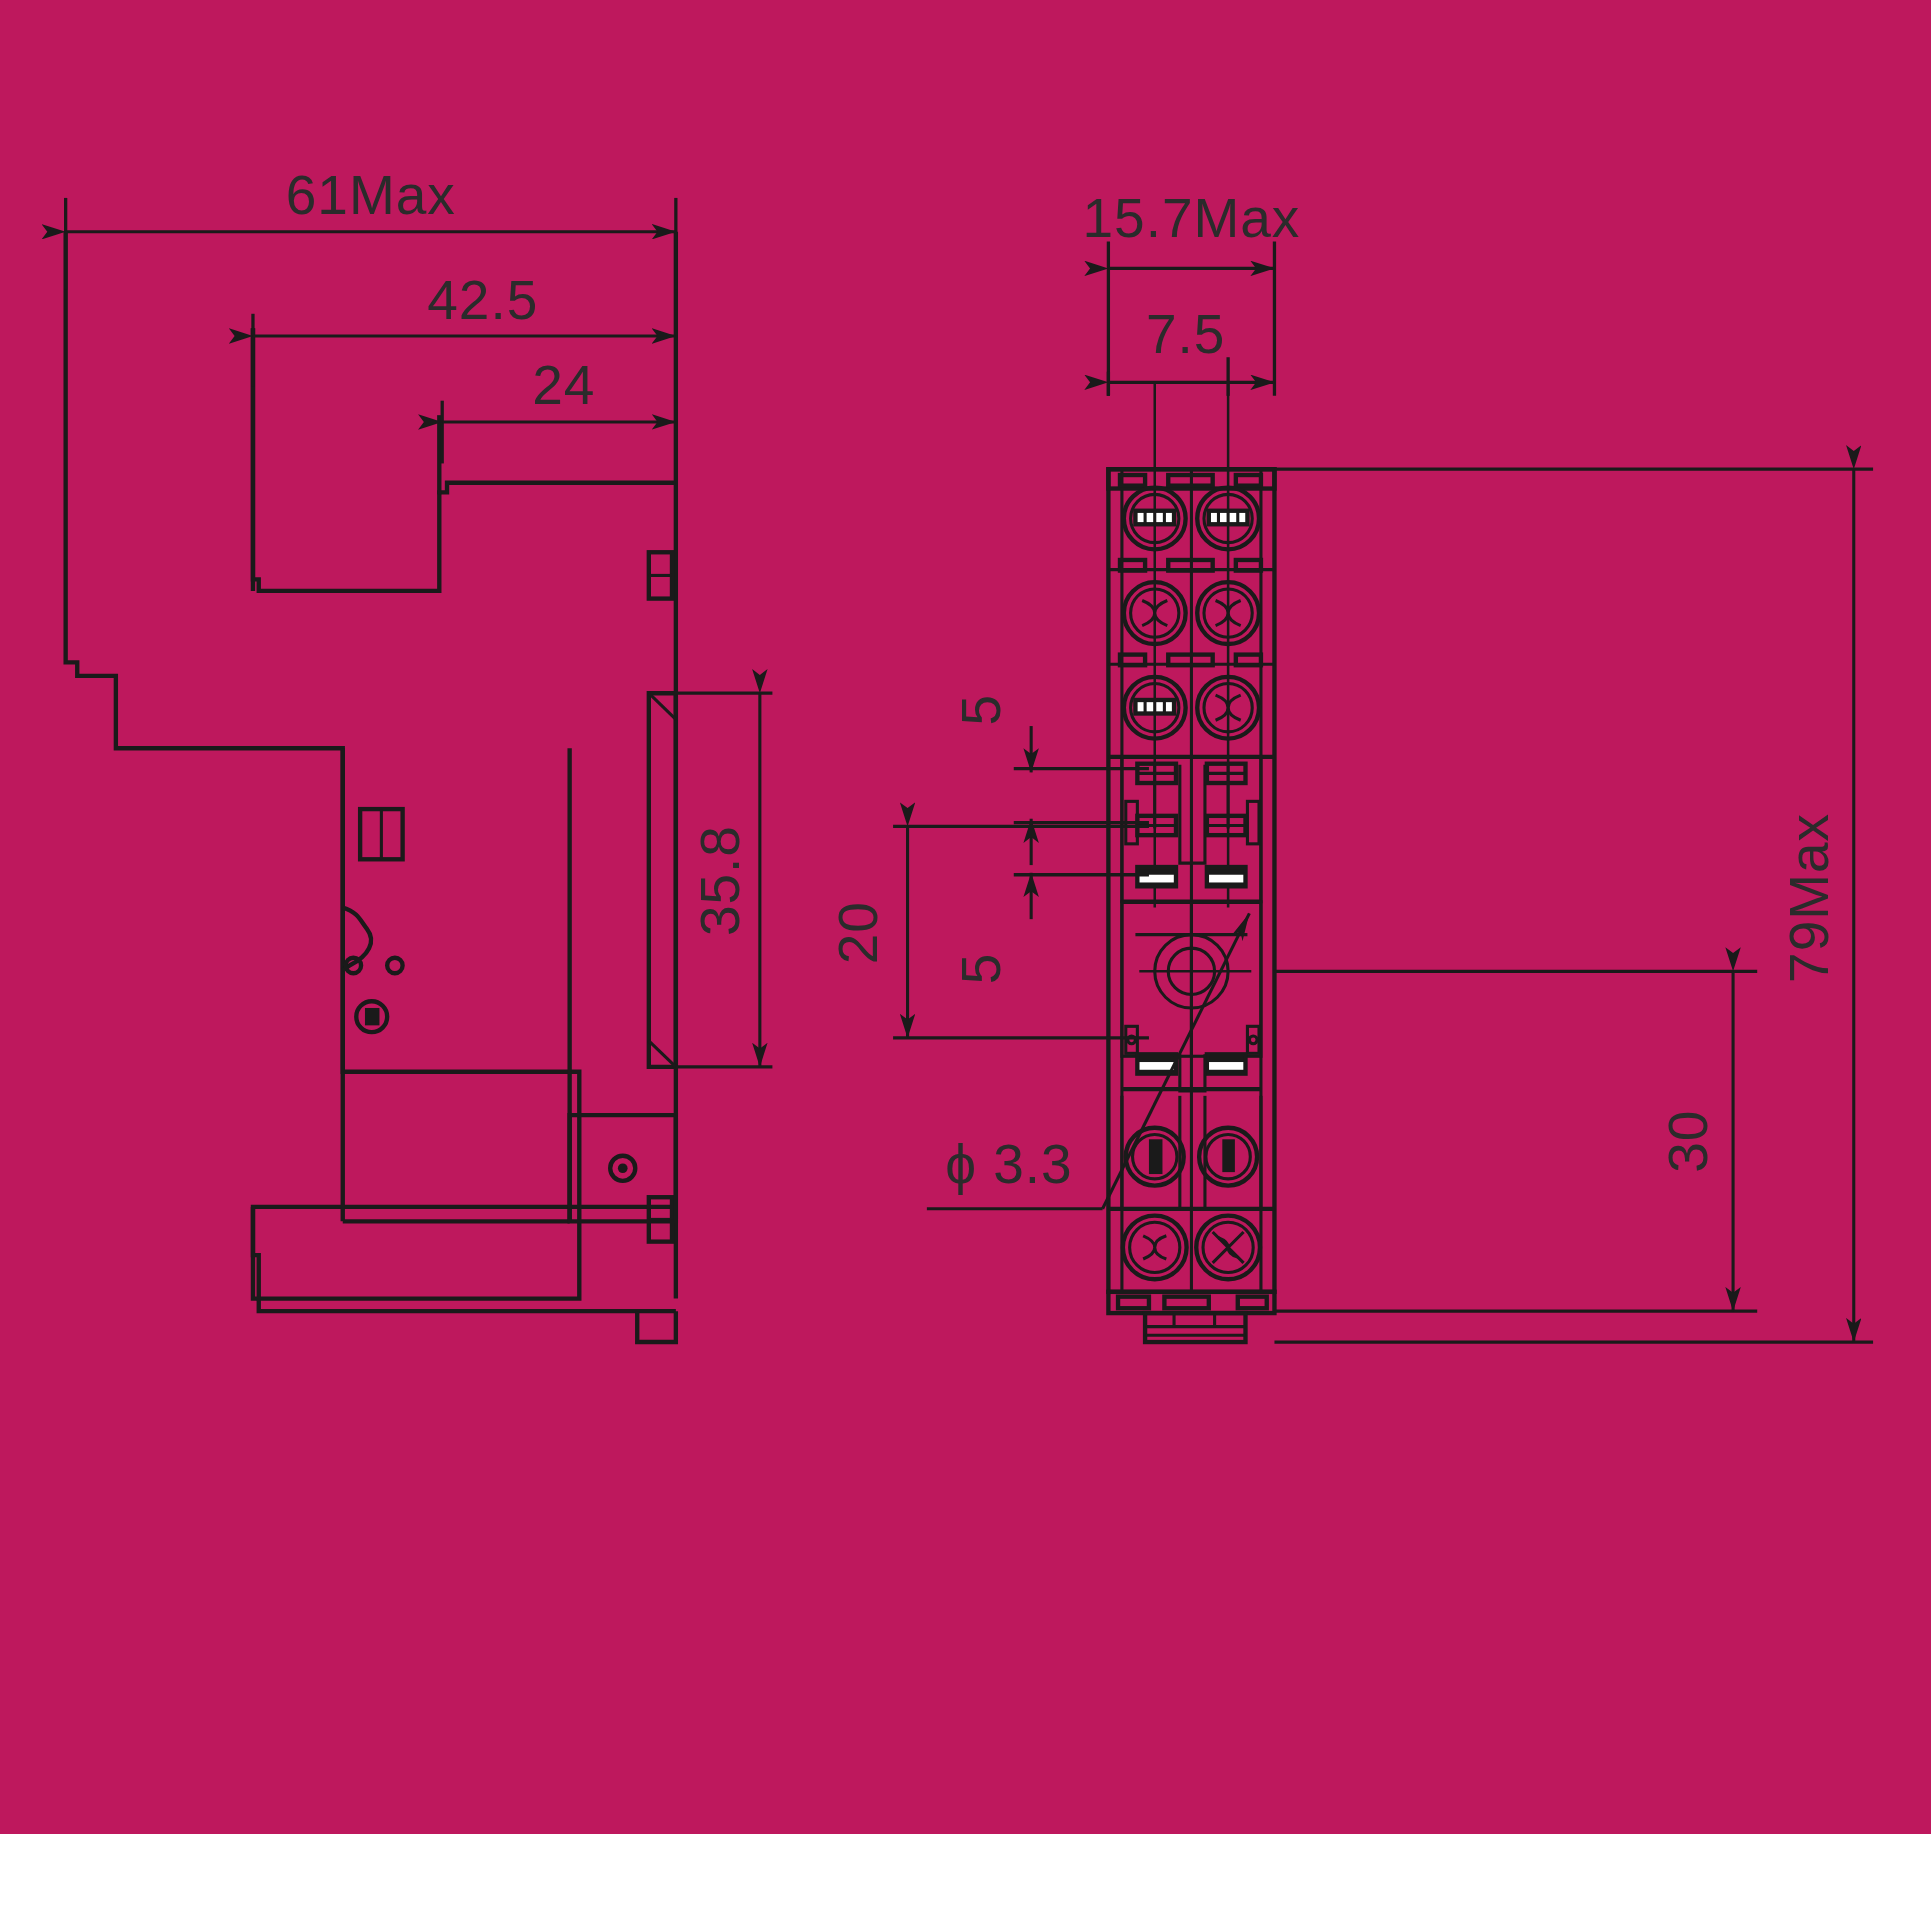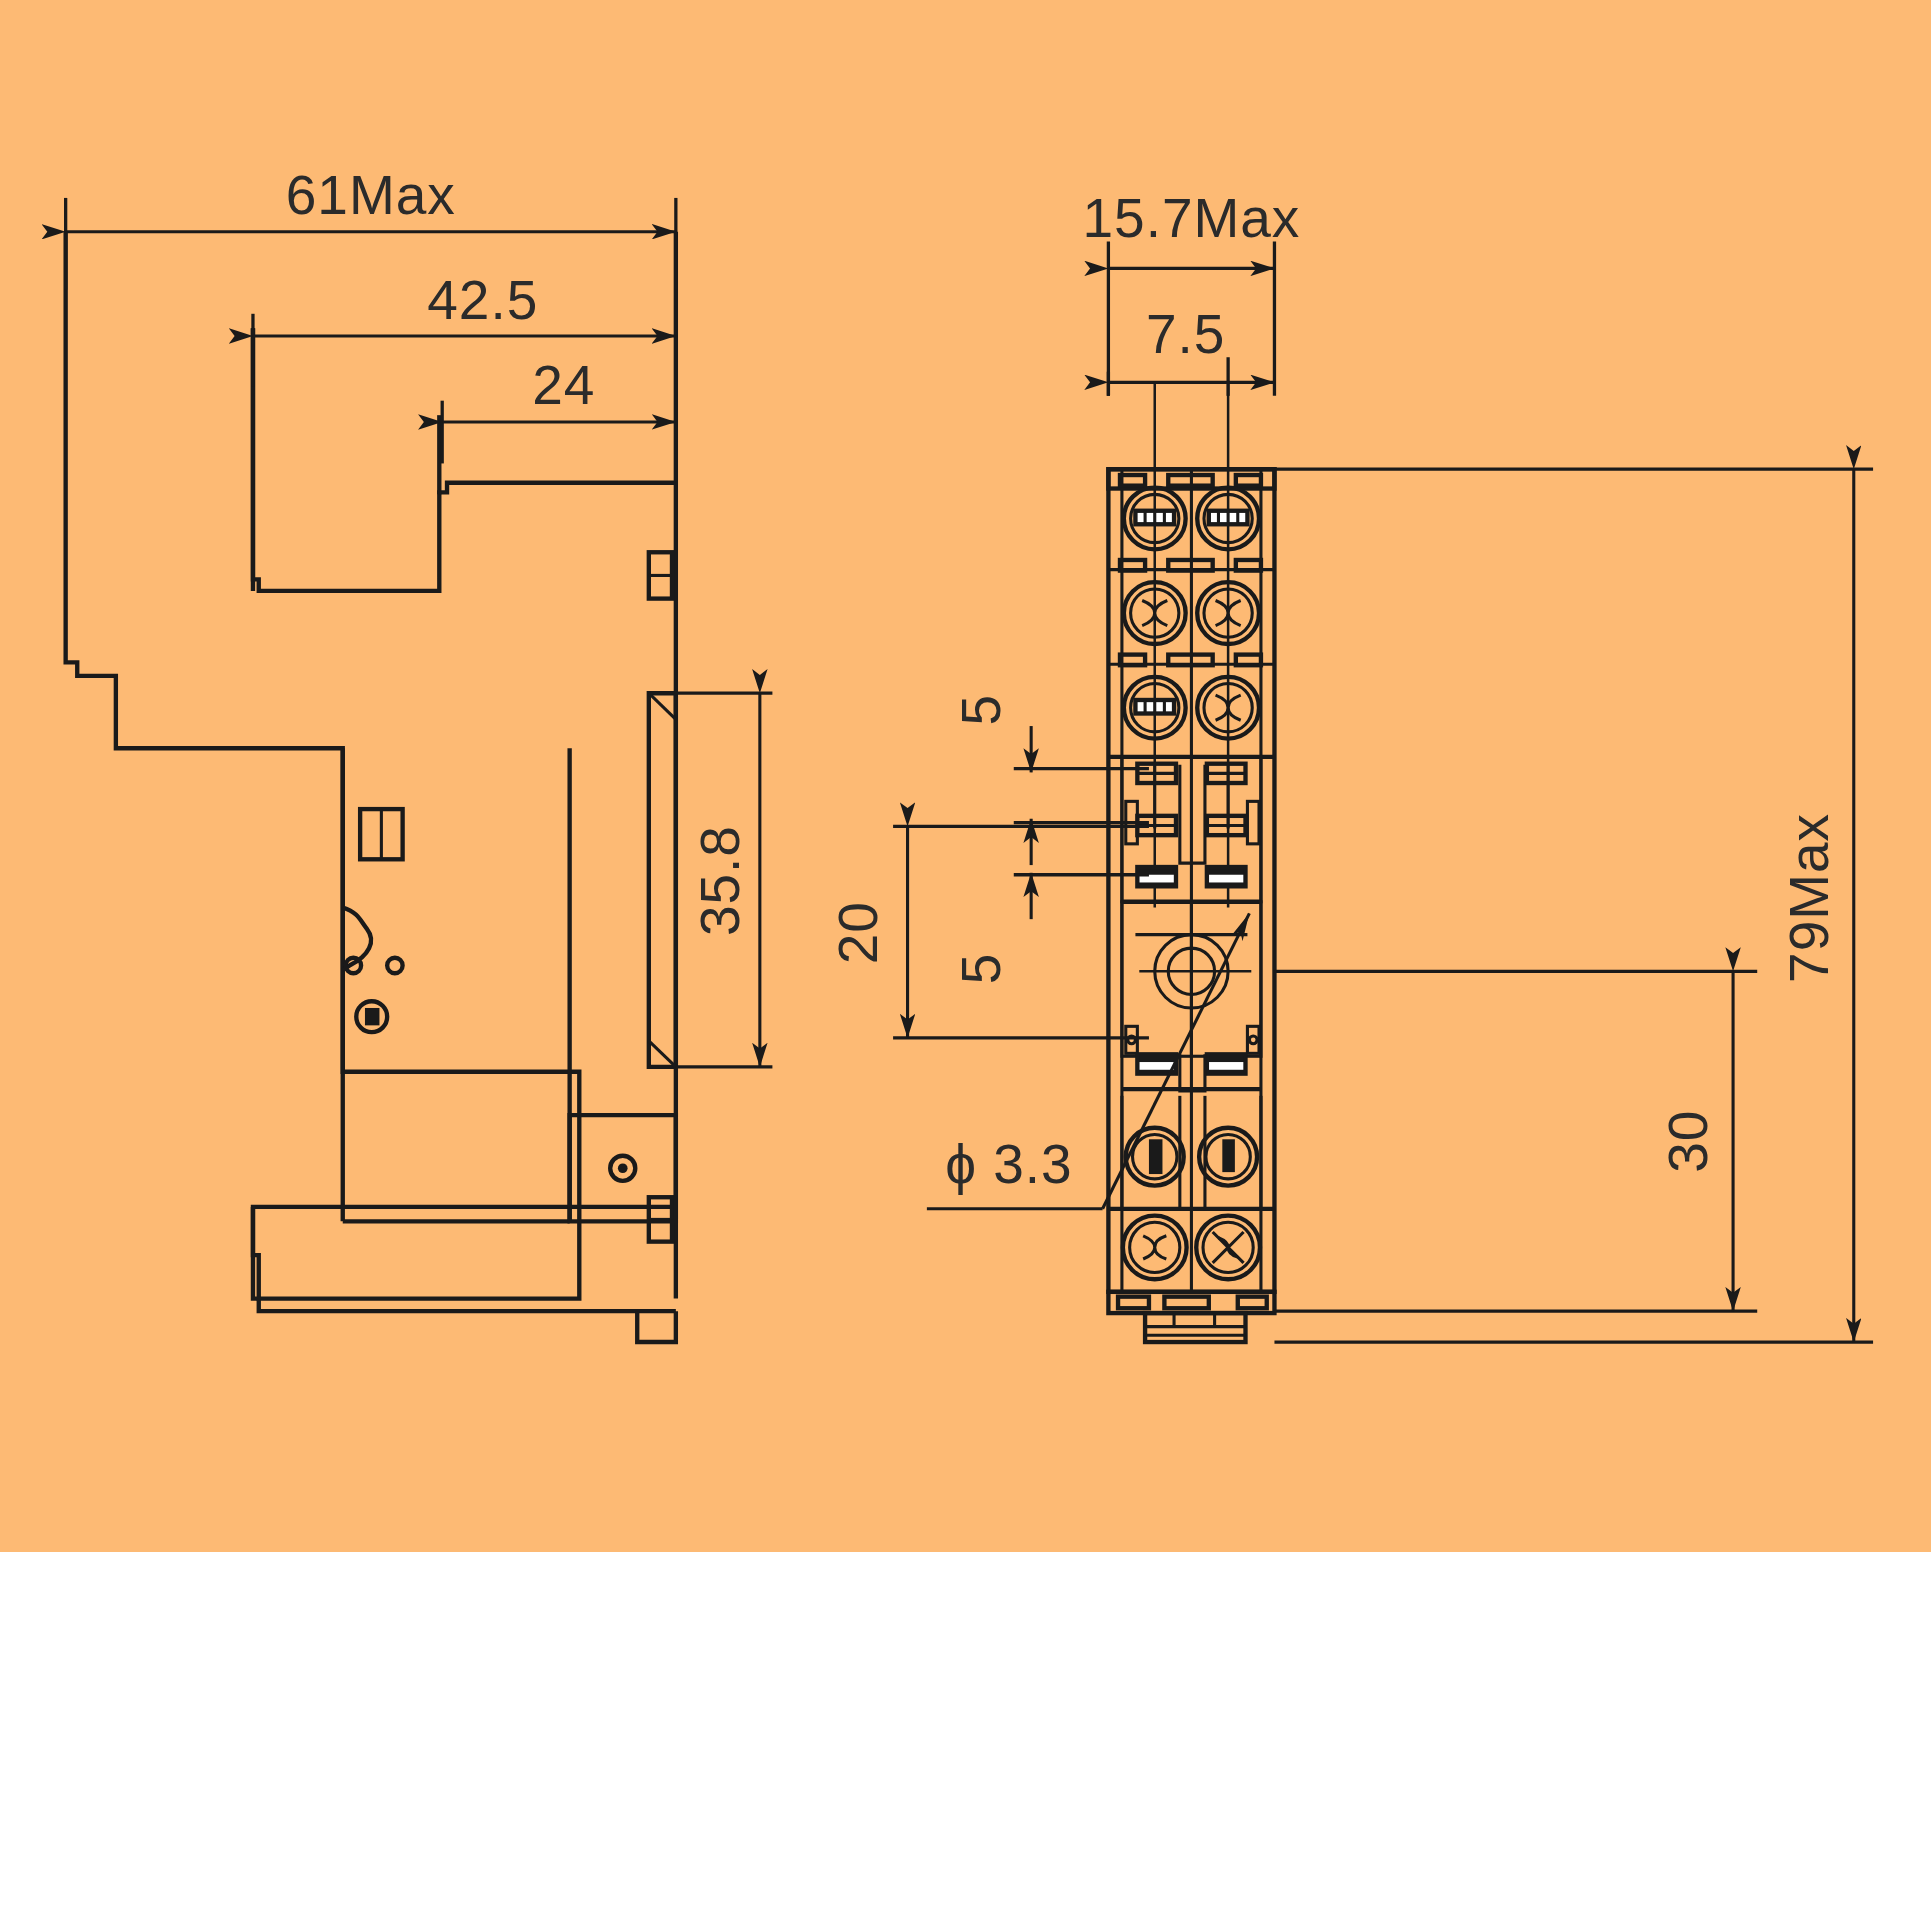--- a/index.html
+++ b/index.html
@@ -3,22 +3,22 @@
 <meta charset="utf-8">
 <style>
   html, body {
     margin: 0;
     padding: 0;
     background: #ffffff;
   }
   #root {
     position: relative;
     width: 1931px;
-    height: 1552px;
-    background: #fdba74;
+    height: 1834px;
+    background: #be185d;
     font-family: "Liberation Sans", sans-serif;
     overflow: hidden;
   }
   svg#drawing {
     position: absolute;
     left: 0;
     top: 0;
     width: 1931px;
     height: 1931px;
     display: block;

